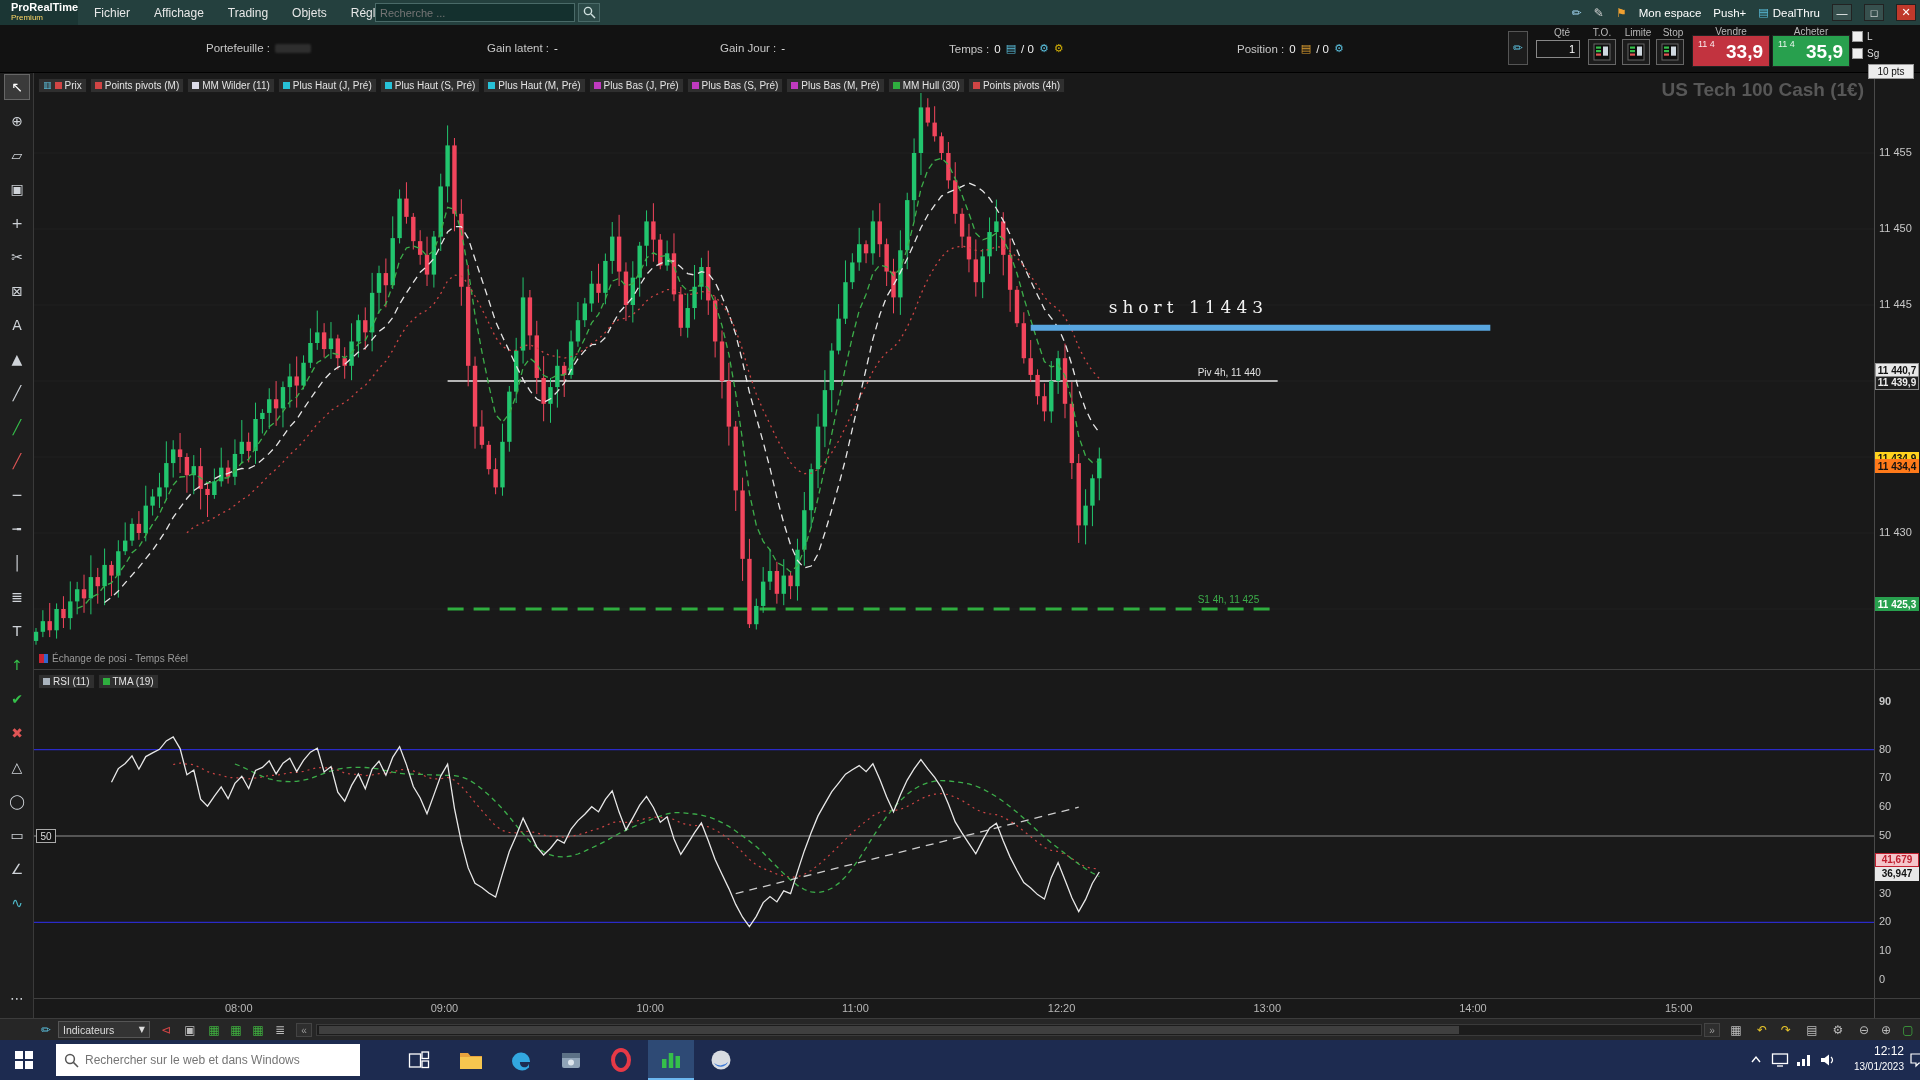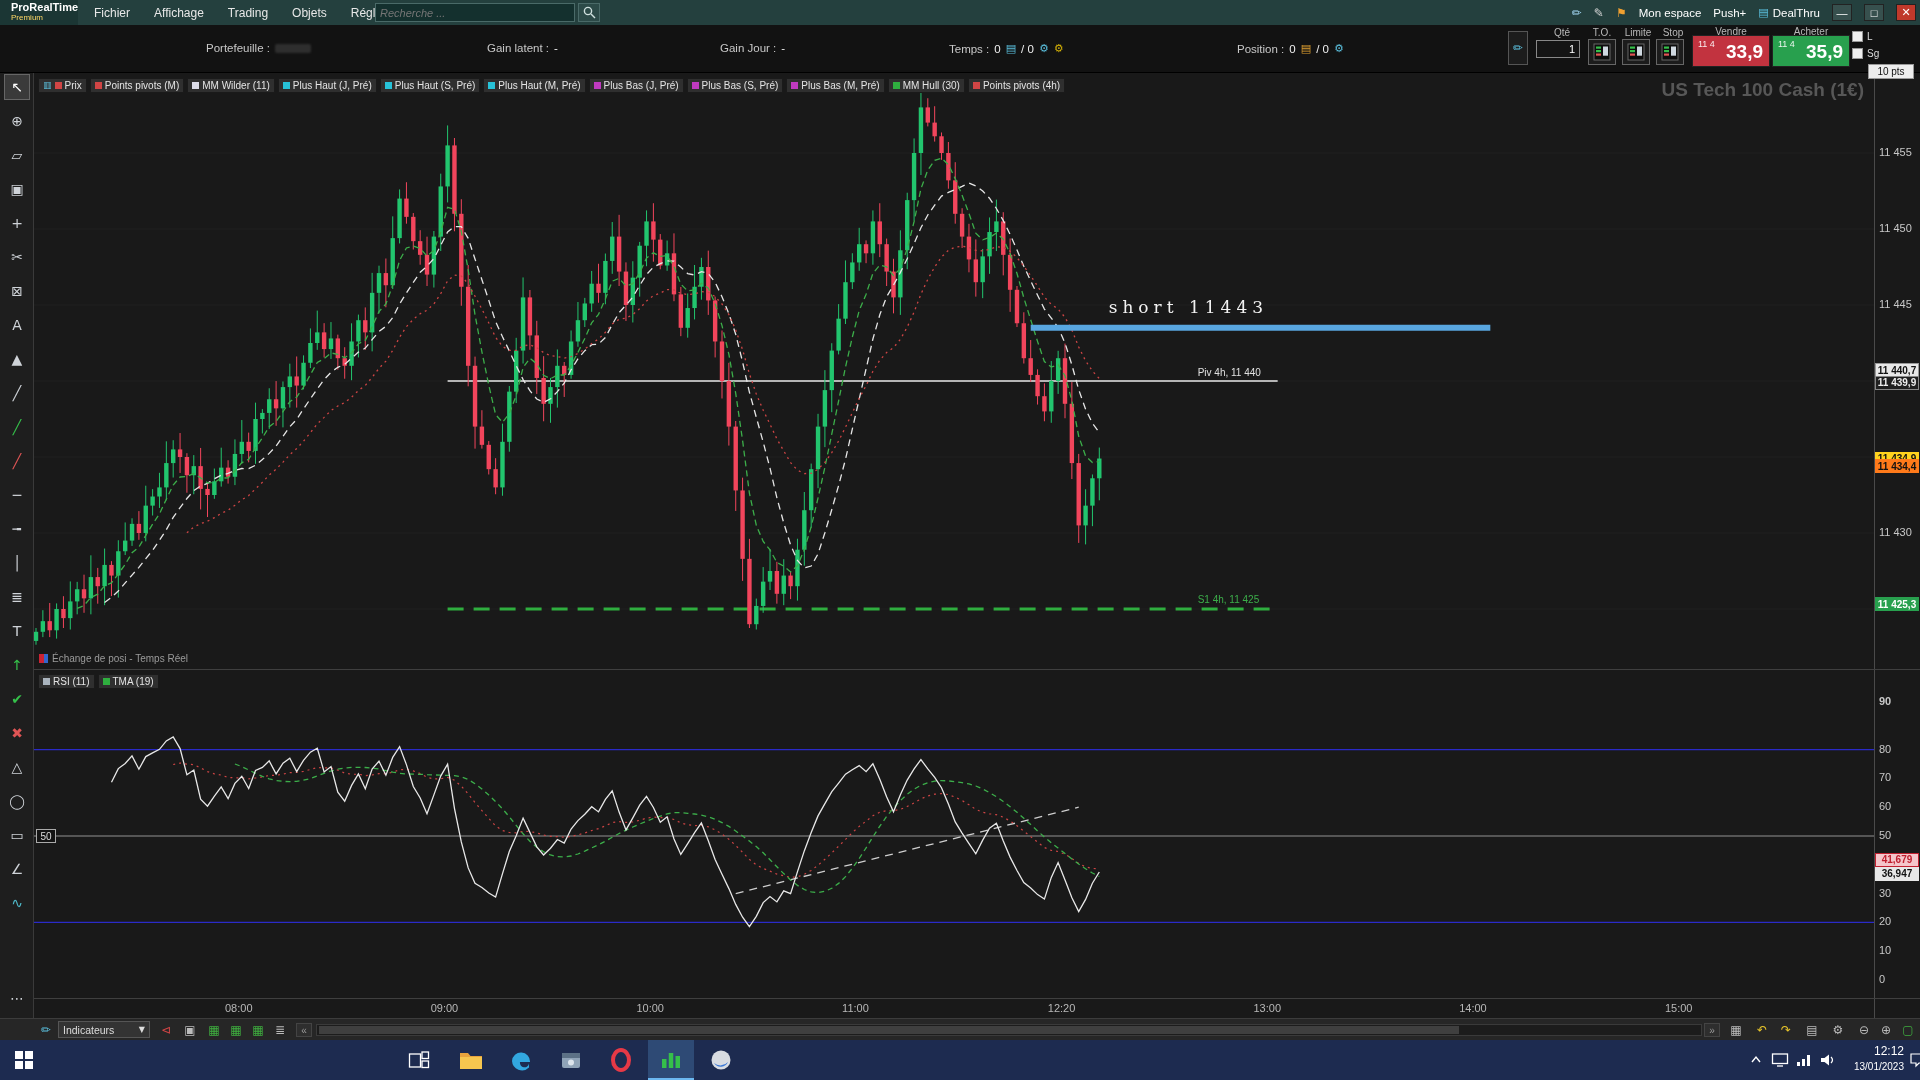--- a/index.html
+++ b/index.html
@@ -7,21 +7,21 @@
 #root{position:relative;width:1920px;height:1080px;background:#191919;}
 .g-icon{font-family:"DejaVu Sans",sans-serif;line-height:1;}
 
 .menubar{position:absolute;left:0;top:0;width:1920px;height:25px;background:#24403e;display:flex;align-items:center;z-index:10;}
 .logo{width:78px;height:25px;background:#1b3634;padding:2px 11px;cursor:default;}
 .logo-main{font-size:11px;font-weight:bold;color:#fff;line-height:11px;white-space:nowrap;}
 .logo-sub{font-size:8px;color:#ffd866;line-height:9px;}
 .menus{display:flex;gap:24px;margin-left:16px;}
 .menu-item{font-size:12px;color:#e8e8e8;cursor:default;}
 .searchbox{position:absolute;left:375px;top:3px;width:200px;height:19px;background:#14302e;border:1px solid #4a6a68;display:flex;align-items:center;padding:0 4px;}
-.searchbox input{flex:1;background:transparent;border:none;outline:none;color:#cfe0de;font-size:11px;font-style:italic;font-family:"Liberation Sans",sans-serif;}
+.searchbox input{flex:1;background:transparent;border:none;outline:none;color:#cfe0de;font-size:11px;font-family:"Liberation Sans",sans-serif;}
 .search-btn{position:absolute;left:578px;top:3px;width:22px;height:19px;background:#2c4a48;border:1px solid #4a6a68;display:flex;align-items:center;justify-content:center;}
 .tr-icons{position:absolute;right:4px;top:0;height:25px;display:flex;align-items:center;gap:12px;}
 .tr-text{font-size:11.5px;color:#fff;cursor:default;}
 .winbtn{width:20px;height:17px;display:flex;align-items:center;justify-content:center;color:#fff;font-size:11px;background:#37504e;border:1px solid #222;}
 .winbtn.close{background:#c0392b;}
 
 .accountbar{position:absolute;left:0;top:25px;width:1920px;height:48px;background:#121212;border-bottom:1px solid #000;z-index:6;}
 .acct{position:absolute;top:17px;font-size:11.5px;color:#c8c8c8;display:flex;align-items:center;gap:5px;white-space:nowrap;}
 .acct .val{color:#f0f0f0;}
 .redact{width:36px;height:9px;background:#3b3b3b;border-radius:2px;opacity:.7;filter:blur(1px);}
@@ -706,20 +706,27 @@
 
   <div class="taskbar">
     <div class="startbtn">
       <svg width="18" height="18">
         <rect x="0" y="0" width="8" height="8" fill="#fff"></rect>
           <rect x="10" y="0" width="8" height="8" fill="#fff"></rect>
         <rect x="0" y="10" width="8" height="8" fill="#fff"></rect>
           <rect x="10" y="10" width="8" height="8" fill="#fff"></rect>
       </svg>
     </div>
+    <div class="tb-search">
+      <svg width="15" height="15">
+          <circle cx="6" cy="6" r="4.4" fill="none" stroke="#555" stroke-width="1.5"></circle>
+          <line x1="9.4" y1="9.4" x2="14" y2="14" stroke="#555" stroke-width="1.5"></line>
+        </svg>
+      <input placeholder="Rechercher sur le web et dans Windows" style="">
+    </div>
     <div id="tb-apps">
         <div class="tbapp" style="left: 396px;">
           <svg width="22" height="22" viewBox="0 0 22 22">
             <rect x="1.5" y="5" width="11" height="13" fill="none" stroke="#fff" stroke-width="1.3"></rect>
             <rect x="14" y="3" width="6.5" height="6.5" fill="none" stroke="#fff" stroke-width="1.3"></rect>
             <rect x="14" y="12" width="6.5" height="6.5" fill="none" stroke="#fff" stroke-width="1.3"></rect>
           </svg>
         </div>
         <div class="tbapp" style="left: 448px;">
           <svg width="24" height="20" viewBox="0 0 24 20">

